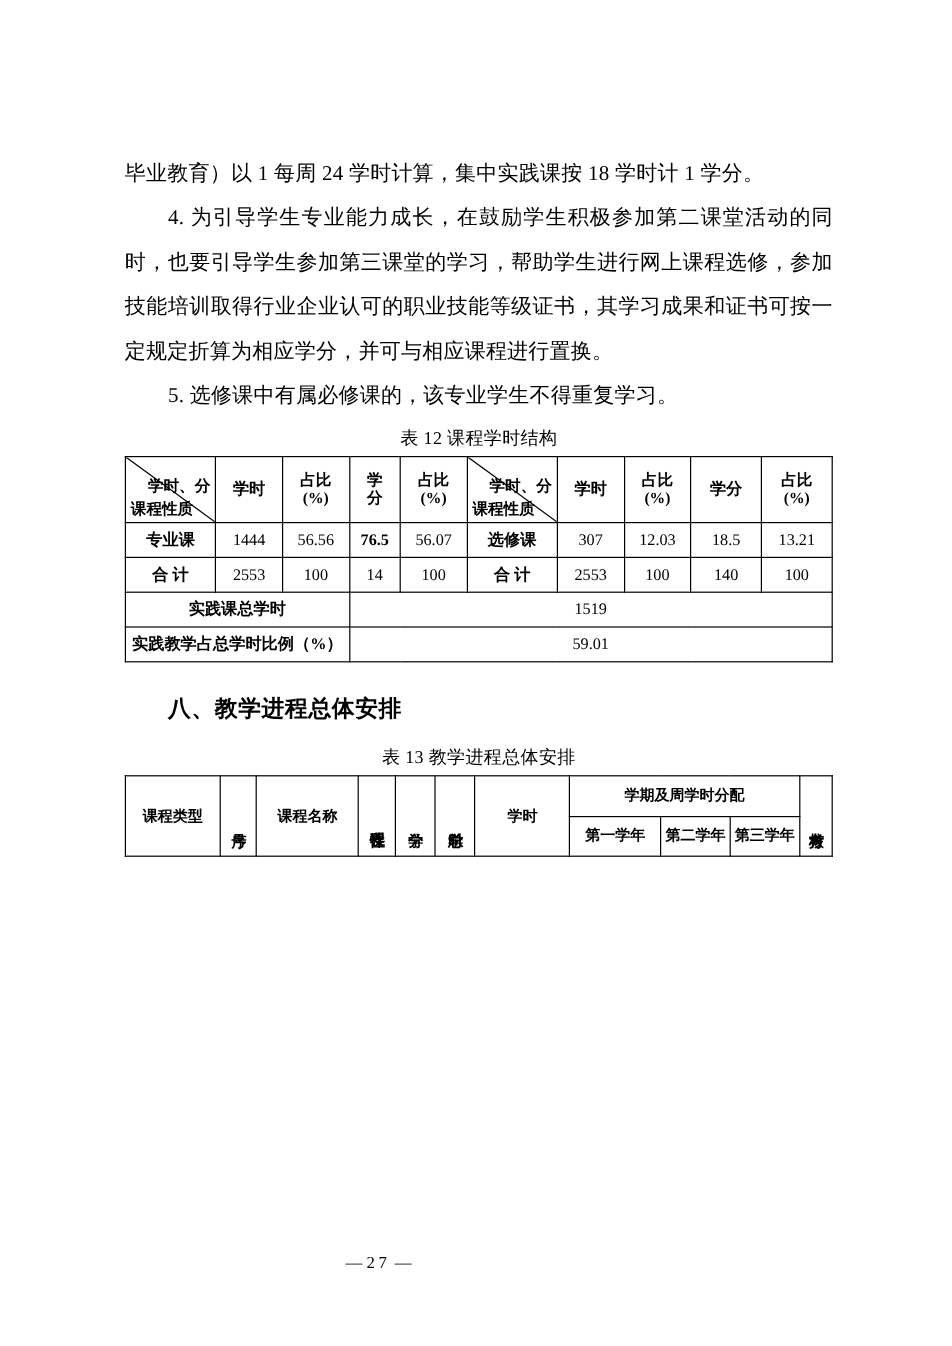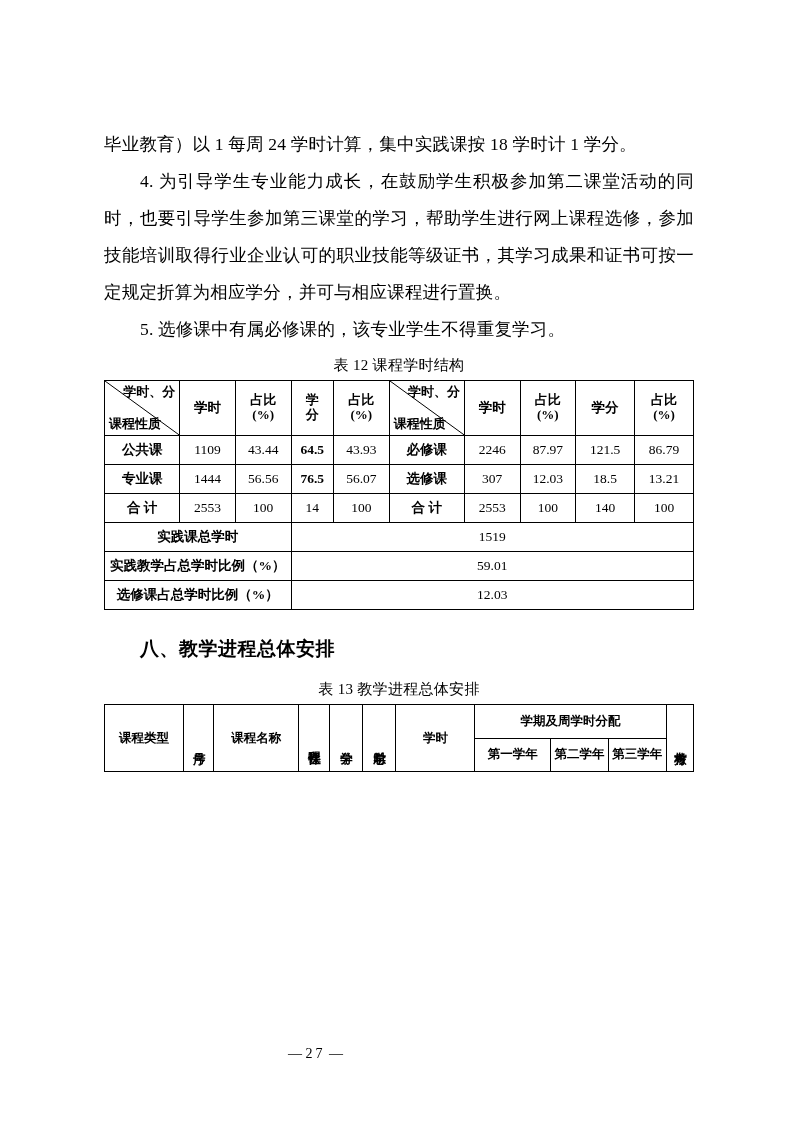--- a/index.html
+++ b/index.html
@@ -62,21 +62,21 @@
     overflow: hidden;
   }
   .diag-cell .line {
     position: absolute;
     left: 0; top: 0;
     width: 100%; height: 100%;
   }
   .diag-cell .t1 {
     position: absolute;
     right: 4px;
-    top: 3px;
+    top: 16px;
     font-weight: bold;
     font-size: 13px;
   }
   .diag-cell .t2 {
     position: absolute;
     left: 4px;
     bottom: 3px;
     font-weight: bold;
     font-size: 13px;
   }
@@ -187,32 +187,20 @@
           </td>
           <td class="hdr">学分</td>
           <td class="hdr">
             <div class="two-line">
               <div>占比</div>
               <div>(%)</div>
             </div>
           </td>
         </tr>
 
-        <tr>
-          <td class="bold">公共课</td>
-          <td>1109</td>
-          <td>43.44</td>
-          <td class="bold">64.5</td>
-          <td>43.93</td>
-          <td class="bold">必修课</td>
-          <td>2246</td>
-          <td>87.97</td>
-          <td>121.5</td>
-          <td>86.79</td>
-        </tr>
 
         <tr>
           <td class="bold">专业课</td>
           <td>1444</td>
           <td>56.56</td>
           <td class="bold">76.5</td>
           <td>56.07</td>
           <td class="bold">选修课</td>
           <td>307</td>
           <td>12.03</td>
@@ -233,24 +221,20 @@
           <td>100</td>
         </tr>
 
         <tr>
           <td class="bold" colspan="3">实践课总学时</td>
           <td colspan="7">1519</td>
         </tr>
         <tr>
           <td class="bold" colspan="3">实践教学占总学时比例（%）</td>
           <td colspan="7">59.01</td>
-        </tr>
-        <tr>
-          <td class="bold" colspan="3">选修课占总学时比例（%）</td>
-          <td colspan="7">12.03</td>
         </tr>
       </tbody>
     </table>
 
     <h2 class="section-title">八、教学进程总体安排</h2>
 
     <div class="table-caption">表 13 教学进程总体安排</div>
 
     <table class="doc-table t13">
       <colgroup>

